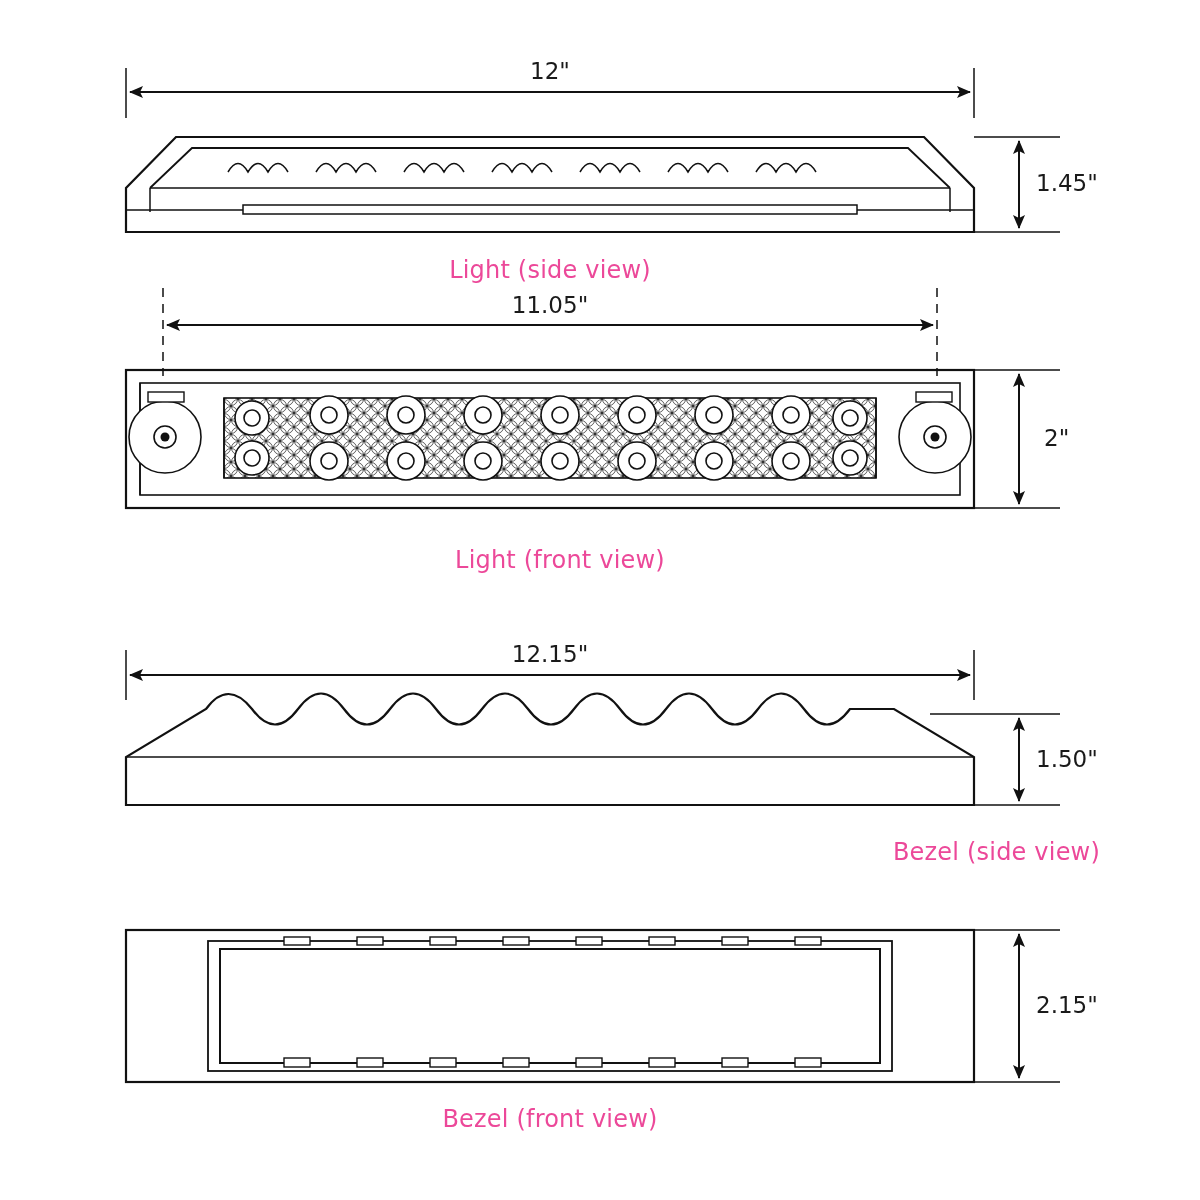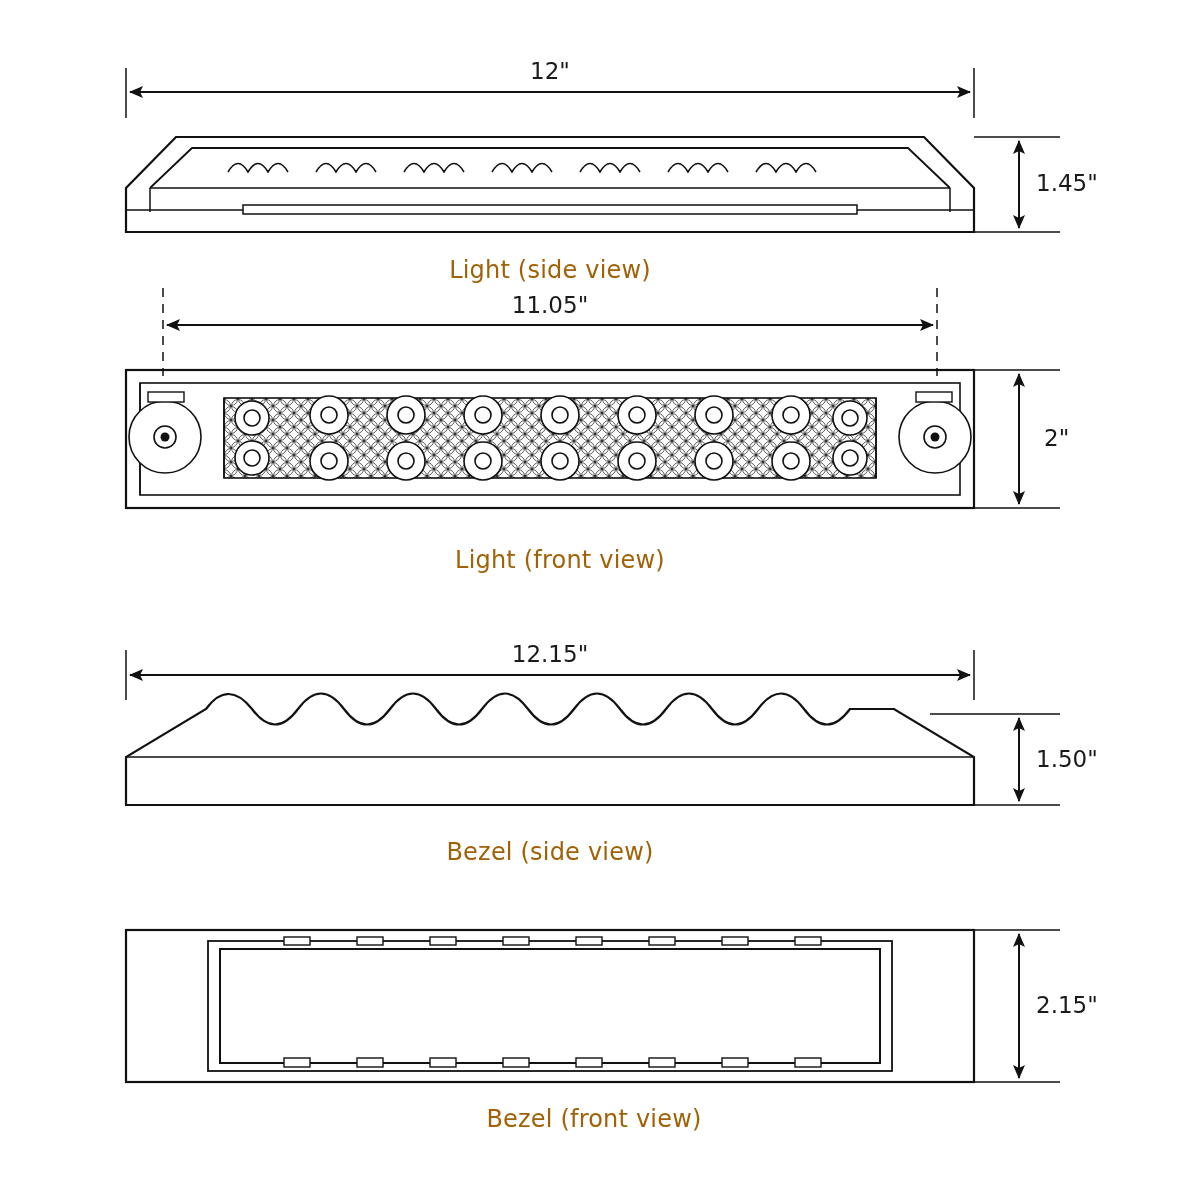--- a/index.html
+++ b/index.html
@@ -23,21 +23,21 @@
     position: absolute;
     top: 0;
     left: 0;
     width: 1200px;
     height: 1200px;
   }
   .cap {
     position: absolute;
     text-align: center;
     font-size: 24px;
-    color: #a16207;
+    color: #ec4899;
     letter-spacing: 0.2px;
     white-space: nowrap;
   }
   .dim {
     position: absolute;
     font-size: 23px;
     color: #1a1a1a;
     white-space: nowrap;
   }
 </style>
@@ -257,16 +257,16 @@
   <div class="dim" style="left:0; top:292px; width:1100px; text-align:center;">11.05"</div>
   <div class="dim" style="left:1044px; top:425px;">2"</div>
 
   <div class="dim" style="left:0; top:641px; width:1100px; text-align:center;">12.15"</div>
   <div class="dim" style="left:1036px; top:746px;">1.50"</div>
 
   <div class="dim" style="left:1036px; top:992px;">2.15"</div>
 
   <div class="cap" style="left:0; top:256px; width:1100px;">Light (side view)</div>
   <div class="cap" style="left:0; top:546px; width:1100px;padding-left:10px;">Light (front view)</div>
-  <div class="cap" style="left:0; top:838px; width:1100px;">Bezel (side view)</div>
-  <div class="cap" style="left:0; top:1105px; width:1100px;padding-left:44px;">Bezel (front view)</div>
+  <div class="cap" style="left:0; top:838px; width:1100px;text-align:right;">Bezel (side view)</div>
+  <div class="cap" style="left:0; top:1105px; width:1100px;">Bezel (front view)</div>
 
 </div>
 
 </body></html>

